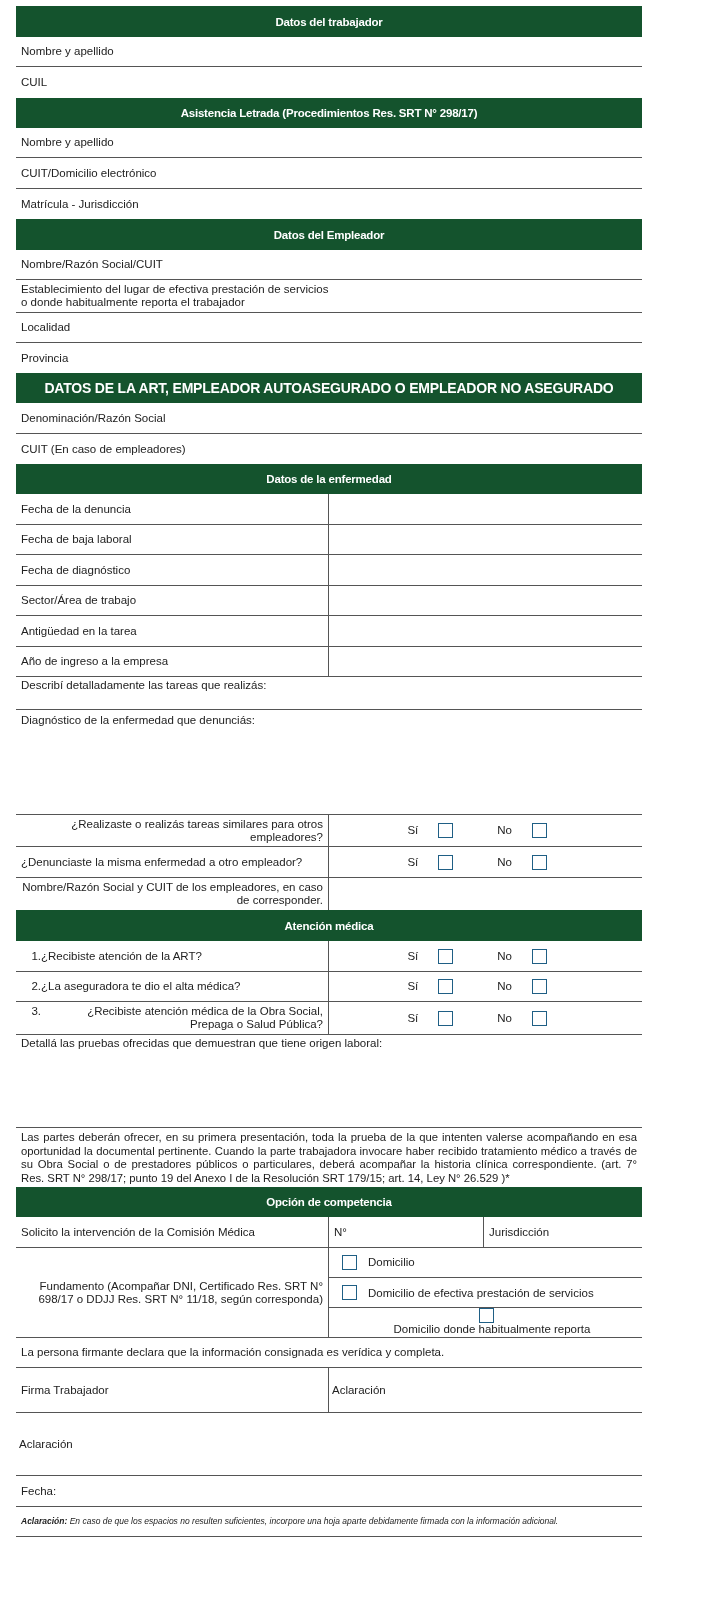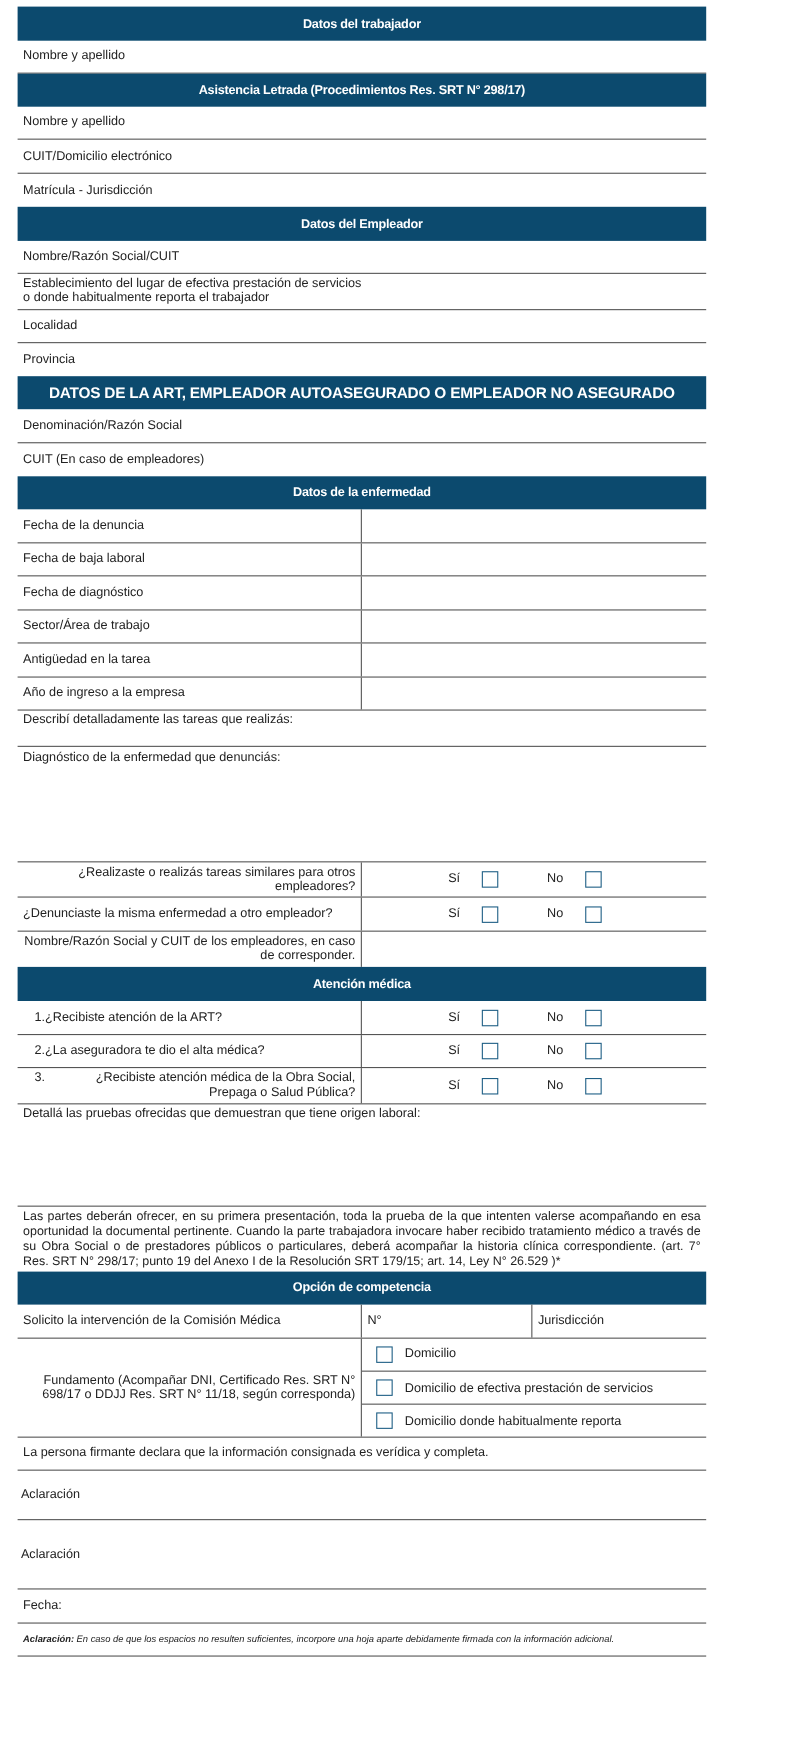--- a/index.html
+++ b/index.html
@@ -1,50 +1,53 @@
 <!DOCTYPE html>
 <html><head>
 <meta charset="utf-8">
 <style>
   html, body { margin: 0; padding: 0; background: #ffffff; }
   body { width: 726px; height: 1598px; position: relative; overflow: hidden;
          font-family: "Liberation Sans", sans-serif; color: #222222; }
   .form { position: absolute; left: 16px; top: 6px; width: 626px; }
-  .hdr { background: #0c4a6e; color: #ffffff; font-weight: bold; font-size: 11.5px;
+  .hdr { background: #14532d; color: #ffffff; font-weight: bold; font-size: 11.5px;
          text-align: center; display: flex; align-items: center; justify-content: center;
          letter-spacing: -0.2px; }
   .hdr.caps { font-size: 14px; }
   .row { display: flex; border-bottom: 1px solid #555555; font-size: 11.5px; box-sizing: border-box; }
   .row.noline { border-bottom: none; }
   .cell { box-sizing: border-box; padding: 12px 5px; display: flex; align-items: center; line-height: 13px; text-align: right; }
   .cell.top { align-items: flex-start; padding-top: 4px; }
   .c-left { width: 313px; border-right: 1px solid #555555; }
   .c-right { flex: 1; }
   .full { flex: 1; }
   .yesno { justify-content: flex-end; gap: 16px; padding-right: 95px; }
   .yn-label { margin-left: 28px; margin-right: 4px; }
   .yn-label.first { margin-left: 0; }
   .box { width: 15px; height: 15px; border: 1.4px solid #1f5f85; box-sizing: border-box; display: inline-block; background: #fff; }
   .num { display: inline-block; width: 20px; }
   .para { font-size: 11.3px; line-height: 13.5px; padding: 3px 5px; box-sizing: border-box; text-align: justify; }
   .opt-row { display: flex; align-items: center; border-bottom: 1px solid #555555; box-sizing: border-box; padding-left: 13px; font-size: 11.5px; }
-  .opt-row:last-child { border-bottom: none; }
+  .opt-row:last-child { border-bottom: none; flex-direction: column; }
   .opt-row .box { margin-right: 11px; }
   .foot { font-size: 8.5px; font-style: italic; }
   .foot b { font-weight: bold; }
   .c-n { width: 155px; border-right: 1px solid #555555; }
 </style>
 </head>
 <body>
 
 <div class="form">
 
   <div class="hdr" style="height:31px">Datos del trabajador</div>
   <div class="row" style="height:30px">
       <div class="cell full">Nombre y apellido</div>
+    </div>
+  <div class="row noline" style="height:31px">
+      <div class="cell full">CUIL</div>
     </div>
 
   <div class="hdr" style="height:30px">Asistencia Letrada (Procedimientos Res. SRT N° 298/17)</div>
   <div class="row" style="height:30px">
       <div class="cell full">Nombre y apellido</div>
     </div>
   <div class="row" style="height:31px">
       <div class="cell full">CUIT/Domicilio electrónico</div>
     </div>
   <div class="row noline" style="height:30px">
@@ -195,20 +198,21 @@
       <div class="opt-row" style="height:29px">
           <span class="box"></span>
           <span>Domicilio donde habitualmente reporta</span>
         </div>
     </div>
   </div>
   <div class="row" style="height:30px">
       <div class="cell full">La persona firmante declara que la información consignada es verídica y completa.</div>
     </div>
   <div class="row" style="height:45px">
+    <div class="cell c-left">Firma Trabajador</div>
     <div class="cell c-right" style="padding-left:3px">Aclaración</div>
   </div>
   <div class="row" style="height:63px">
     <div class="cell c-right" style="padding-left:3px">Aclaración</div>
   </div>
   <div class="row" style="height:31px">
       <div class="cell full">Fecha:</div>
     </div>
   <div class="row" style="height:30px">
     <div class="cell full foot">

